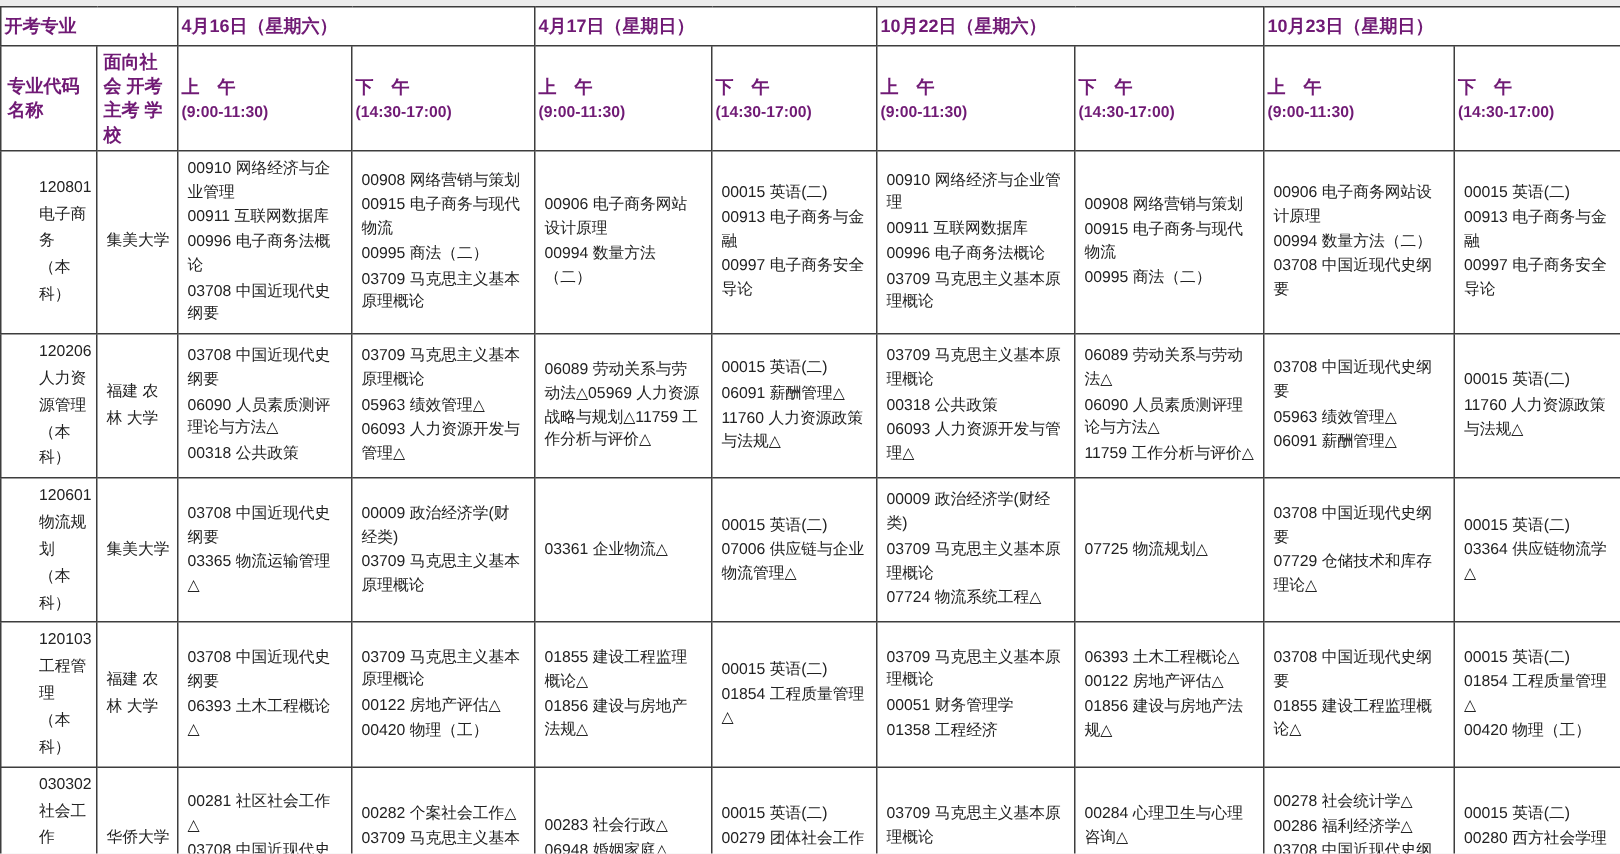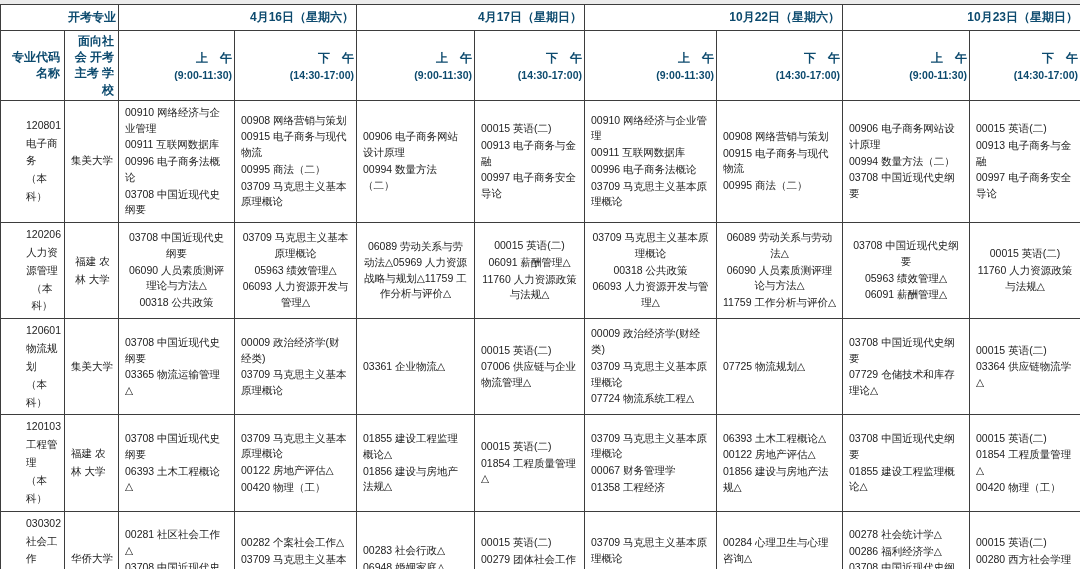--- a/index.html
+++ b/index.html
@@ -18,36 +18,36 @@
     margin-top: 4px;
     background: #ffffff;
   }
   td, th {
     border: 1px solid #3d3d3d;
     vertical-align: middle;
     overflow: hidden;
   }
   thead th {
     font-weight: bold;
-    color: #0c4a6e;
-    text-align: right;
+    color: #701a75;
+    text-align: left;
     padding: 2px 2px;
   }
   .date-row th { height: 26px; font-size: 12px; }
   .sub-row th { height: 34px; font-size: 12px; }
   .session-head .time { font-size: 10.5px; font-weight: bold; margin-top: 2px; }
   .corner-th { font-size: 12px; }
   .majorcol-th, .schoolcol-th { font-size: 11px; line-height: 1.35; padding: 2px 4px; margin-top: 24px; }
   tbody td { padding: 3px 6px; color: #222; }
   .major-cell { font-size: 10.5px; line-height: 1.7; padding-left: 25px; }
   .school-cell { font-size: 10.5px; line-height: 1.7; padding: 3px 4px 3px 6px; margin-left: 12px; }
   .session-cell { font-size: 10.5px; line-height: 1.5; text-align: left; }
   .course { margin: 1px 0; }
   tbody tr:nth-child(1) td { height: 93px; }
-  tbody tr:nth-child(2) td { height: 83px; text-align: center; }
+  tbody tr:nth-child(2) td { height: 83px; }
   tbody tr:nth-child(3) td { height: 79px; }
   tbody tr:nth-child(4) td { height: 82px; }
   tbody tr:nth-child(5) td { height: 66px; }
   tbody tr:nth-child(6) td { height: 110px; vertical-align: top; padding-top: 6px; }
 </style>
 </head>
 <body>
 
 <div class="page">
   <table class="schedule">
@@ -262,21 +262,21 @@
     <td class="session-cell">
             <div class="course">01855 建设工程监理概论△</div>
             <div class="course">01856 建设与房地产法规△</div>
           </td>
     <td class="session-cell">
             <div class="course">00015 英语(二)</div>
             <div class="course">01854 工程质量管理△</div>
           </td>
     <td class="session-cell">
             <div class="course">03709 马克思主义基本原理概论</div>
-            <div class="course">00067 财务管理学</div>
+            <div class="course">00051 财务管理学</div>
             <div class="course">01358 工程经济</div>
           </td>
     <td class="session-cell">
             <div class="course">06393 土木工程概论△</div>
             <div class="course">00122 房地产评估△</div>
             <div class="course">01856 建设与房地产法规△</div>
           </td>
     <td class="session-cell">
             <div class="course">03708 中国近现代史纲要</div>
             <div class="course">01855 建设工程监理概论△</div>

